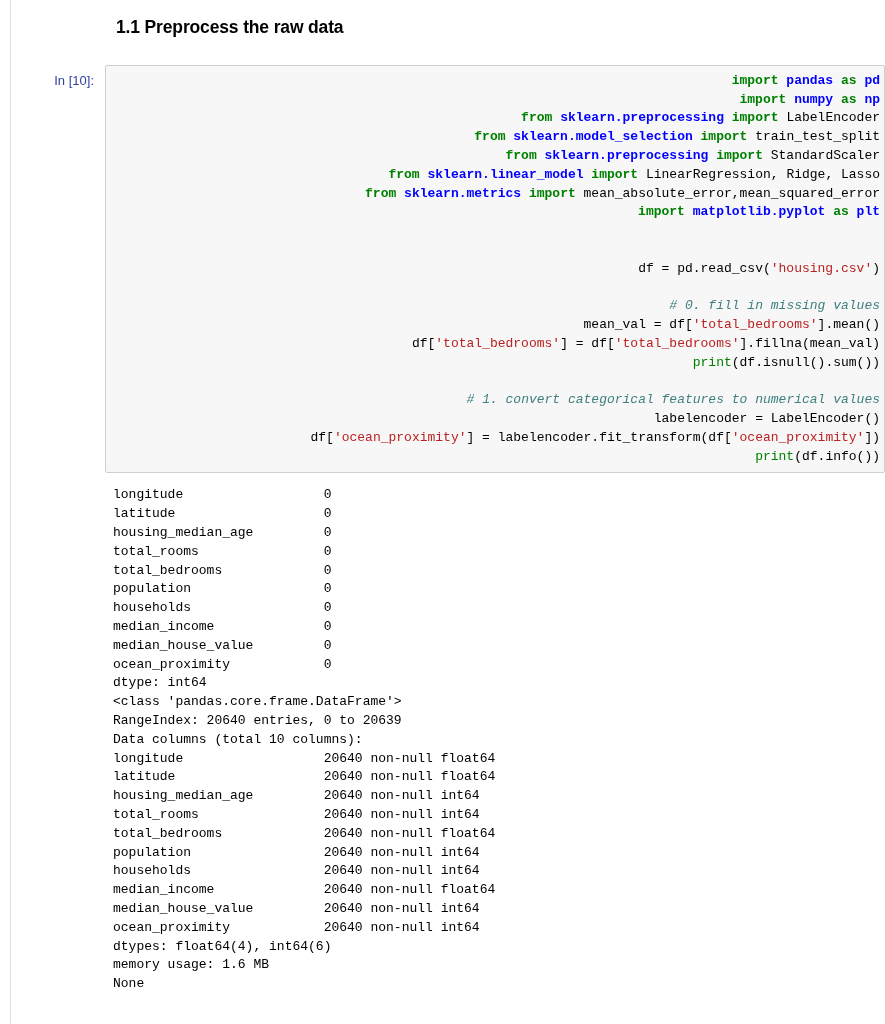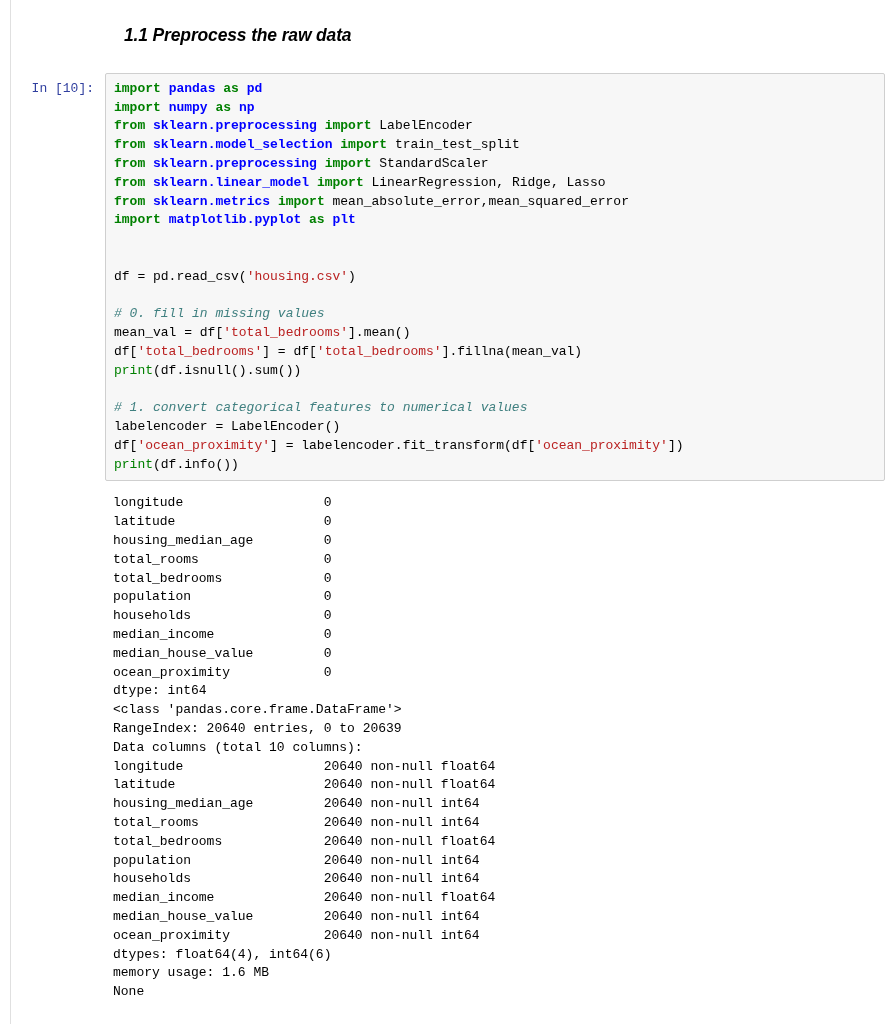--- a/index.html
+++ b/index.html
@@ -38,25 +38,24 @@
   }
 
   
   .md-cell {
     padding: 0 0 0 105px;
   }
   .md-heading {
     font-size: 17.5px;
     font-weight: bold;
     color: #000000;
-    margin: 8px;
+    margin: 0;
     padding-top: 16px;
     letter-spacing: -0.15px;
     line-height: 1.3;
-    font-style: italic;
   }
   .md-paragraph {
     font-size: 13.5px;
     color: #000000;
     margin: 0;
     padding-top: 19px;
     line-height: 1.45;
     letter-spacing: -0.1px;
   }
 
@@ -65,21 +64,21 @@
     display: flex;
     align-items: flex-start;
     margin-top: 26px;
   }
   .prompt {
     width: 94px;
     min-width: 94px;
     text-align: right;
     padding-right: 11px;
     box-sizing: border-box;
-    font-family: Liberation Mono, monospace;
+    font-family: Liberation Sans, sans-serif;
     font-size: 13px;
     color: #303f9f;
     line-height: 18.8px;
     padding-top: 7px;
     white-space: pre;
     user-select: none;
   }
   .code-area {
     flex: 1;
     background: #f7f7f7;
@@ -90,20 +89,21 @@
     overflow: hidden;
   }
   pre.code {
     margin: 0;
     font-family: "Liberation Mono", "DejaVu Sans Mono", monospace;
     font-size: 13px;
     line-height: 18.8px;
     color: #000000;
     white-space: pre;
     overflow: hidden;
+    text-align: right;
   }
   
   .k  { color: #008000; font-weight: bold; }   
   .nn { color: #0000ff; font-weight: bold; }   
   .nb { color: #008000; }                      
   .s  { color: #ba2121; }                      
   .c  { color: #408080; font-style: italic; }  
   .n  { color: #000000; }                      
 
   

